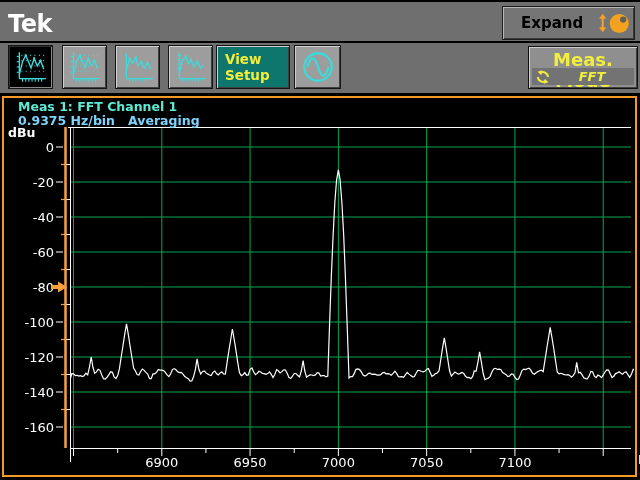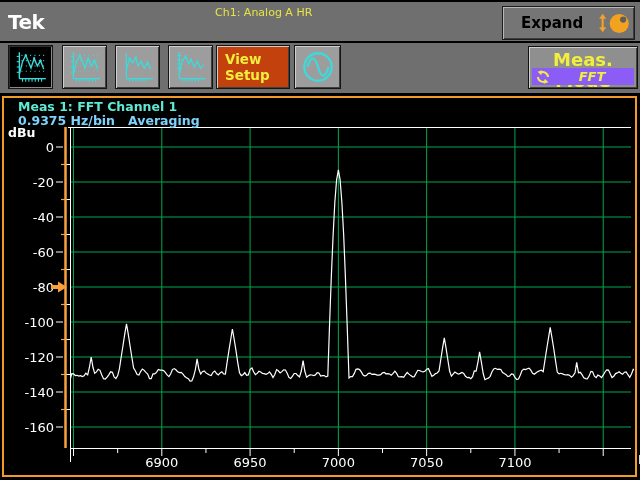--- a/index.html
+++ b/index.html
@@ -2,45 +2,45 @@
 <html><head>
 <meta charset="utf-8">
 <style>
   html,body{margin:0;padding:0;background:#000;}
   .screen{position:relative;width:640px;height:480px;background:#000;overflow:hidden;
           font-family:"DejaVu Sans","Liberation Sans",sans-serif;}
   .abs{position:absolute;}
 
   
   .topbar{position:absolute;left:0;top:0;width:640px;height:41px;background:#6f6f6f;border-top:2px solid #000;box-sizing:border-box;}
-  .tek{position:absolute;left:8px;top:8px;font-size:20px;font-weight:bold;color:#ffffff;letter-spacing:-0.5px;}
+  .tek{position:absolute;left:8px;top:8px;font-size:24px;font-weight:bold;color:#ffffff;letter-spacing:-0.5px;}
   .apptitle{position:absolute;left:36px;top:11px;font-size:13.5px;font-weight:bold;color:#f2ee3e;}
   .chinfo{position:absolute;left:215px;top:4px;font-size:11px;line-height:13px;color:#e8e445;}
   .expandbtn{position:absolute;left:502px;top:4px;width:133px;height:34px;background:#757575;
              border:1px solid #1d1d1d;box-shadow:inset 1px 1px 0 #b8b8b8,inset -1px -1px 0 #3c3c3c;
              box-sizing:border-box;display:flex;align-items:center;cursor:pointer;}
   .expandlbl{margin-left:18px;font-size:15px;font-weight:bold;color:#000000;}
   .expandarrow{margin-left:14px;}
   .knob{margin-left:auto;margin-right:5px;}
 
   
   .toolbar{position:absolute;left:0;top:43px;width:640px;height:50px;background:#6f6f6f;}
   .tbtn{position:absolute;top:2px;width:45px;height:44px;background:#9d9d9d;border:1px solid #151515;
         box-shadow:inset 1px 1px 0 #cfcfcf,inset -1px -1px 0 #404040;box-sizing:border-box;
         display:flex;align-items:center;justify-content:center;cursor:pointer;}
   .tbtn.pressed{background:#000;box-shadow:inset 1px 1px 0 #2e2e2e,inset -1px -1px 0 #8a8a8a;}
-  .viewsetup{position:absolute;left:216px;top:2px;width:74px;height:44px;background:#c2410c;
+  .viewsetup{position:absolute;left:216px;top:2px;width:74px;height:44px;background:#0f766e;
              border:1px solid #151515;box-shadow:inset 1px 1px 0 #cfcfcf,inset -1px -1px 0 #404040;
              box-sizing:border-box;display:flex;flex-direction:column;justify-content:center;
              padding-left:8px;font-size:13.5px;line-height:16px;font-weight:bold;color:#f2ee3e;cursor:pointer;}
   .measmode{position:absolute;left:528px;top:3px;width:110px;height:43px;background:#8f8f8f;
             border:1px solid #111;box-shadow:inset 1px 1px 0 #cfcfcf,inset -1px -1px 0 #404040;
             box-sizing:border-box;cursor:pointer;}
   .mmtitle{height:18px;padding-top:2px;text-align:center;font-size:18px;font-weight:bold;color:#f2ee3e;}
-  .mmvalue{position:absolute;left:3px;right:3px;top:21px;bottom:3px;background:#8b5cf6;
+  .mmvalue{position:absolute;left:3px;right:3px;top:21px;bottom:3px;background:#737373;
            display:flex;align-items:center;}
   .mmicon{margin-left:4px;}
   .mmtext{flex:1;text-align:center;font-size:13px;font-weight:bold;font-style:italic;color:#f2ee3e;}
 
   
   .meas1{left:18px;top:99px;font-size:12.5px;font-weight:bold;color:#5eead4;white-space:pre;}
   .meas2{left:18px;top:113px;font-size:12.5px;font-weight:bold;color:#7dd3fc;white-space:pre;}
   .dbu{left:8px;top:125px;font-size:12.5px;font-weight:bold;color:#fff;}
   .hz{left:606px;top:452px;font-size:13px;font-weight:bold;color:#fff;margin-left:32px;}
 
@@ -48,21 +48,20 @@
   #chart text{font-family:"DejaVu Sans","Liberation Sans",sans-serif;}
 </style>
 </head>
 <body>
 
 <div class="screen">
 
   <div class="topbar">
     <span class="tek">Tek</span>
     <div class="chinfo">
-      <div>Ch1: Analog A HR</div>
     </div>
     <div class="expandbtn">
       <span class="expandlbl">Expand</span>
       <svg class="expandarrow" width="16" height="26" viewBox="0 0 16 26">
         <line x1="8" y1="5" x2="8" y2="21" stroke="#f5a028" stroke-width="3"></line>
         <polygon points="8,0 3,7 13,7" fill="#f5a028"></polygon>
         <polygon points="8,26 3,19 13,19" fill="#f5a028"></polygon>
       </svg>
       <svg class="knob" width="29" height="29" viewBox="0 0 29 29">
         <circle cx="14.5" cy="14.5" r="13.5" fill="#f2a21f"></circle>

